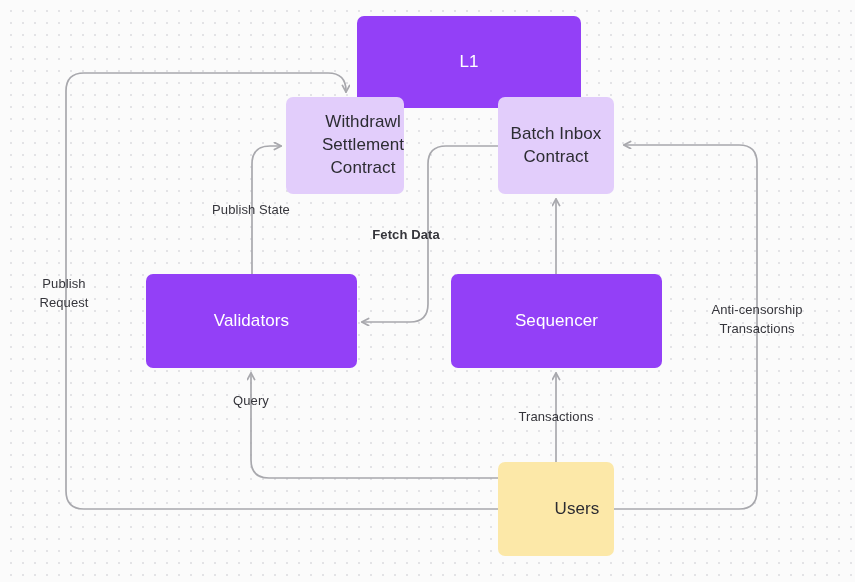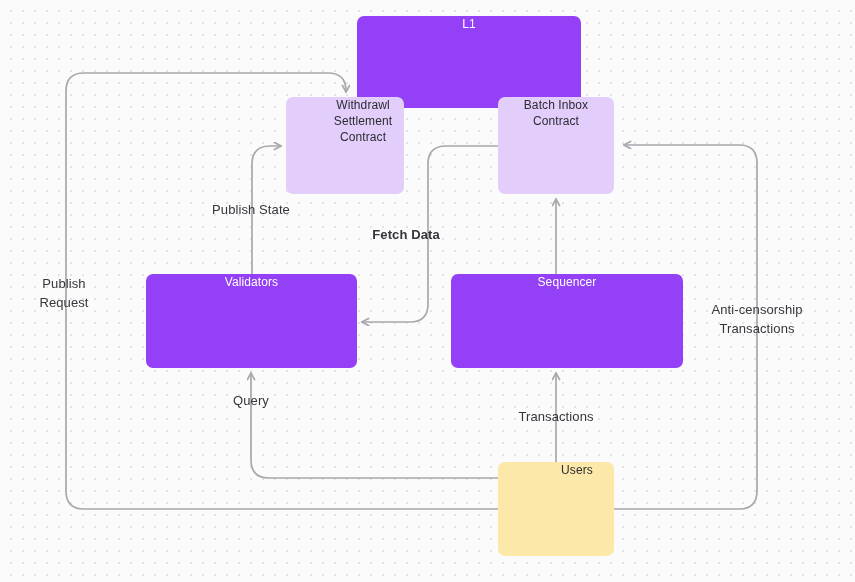--- a/index.html
+++ b/index.html
@@ -25,25 +25,26 @@
     left: 0;
     top: 0;
     width: 855px;
     height: 582px;
     pointer-events: none;
   }
   .node {
     position: absolute;
     box-sizing: border-box;
     display: flex;
+    align-items: center;
     justify-content: center;
     text-align: center;
     border-radius: 7px;
     line-height: 1.35;
-    font-size: 12px;
+    font-size: 17px;
     white-space: pre-line;
     letter-spacing: 0.1px;
   }
   .node-purple {
     background: #9340f7;
     color: #ffffff;
   }
   .node-lilac {
     background: #e2cdfb;
     color: #2c2c32;
@@ -103,21 +104,21 @@
 
   <div class="node node-lilac" style="left:498px; top:97px; width:116px; height:97px;">
     <span>Batch Inbox
 Contract</span>
   </div>
 
   <div class="node node-purple" style="left:146px; top:274px; width:211px; height:94px;">
     <span>Validators</span>
   </div>
 
-  <div class="node node-purple" style="left:451px; top:274px; width:232px; height:94px;">
+  <div class="node node-purple" style="left:451px; top:274px; width:211px; height:94px;">
     <span>Sequencer</span>
   </div>
 
   <div class="node node-amber" style="left:498px; top:462px; width:116px; height:94px;padding-left:42px;">
     <span>Users</span>
   </div>
 
   <div class="edge-label" style="left:171px; top:201px; width:160px;">Publish State</div>
 
   <div class="edge-label" style="left:336px; top:226px; width:140px;font-weight:bold;">Fetch Data</div>

